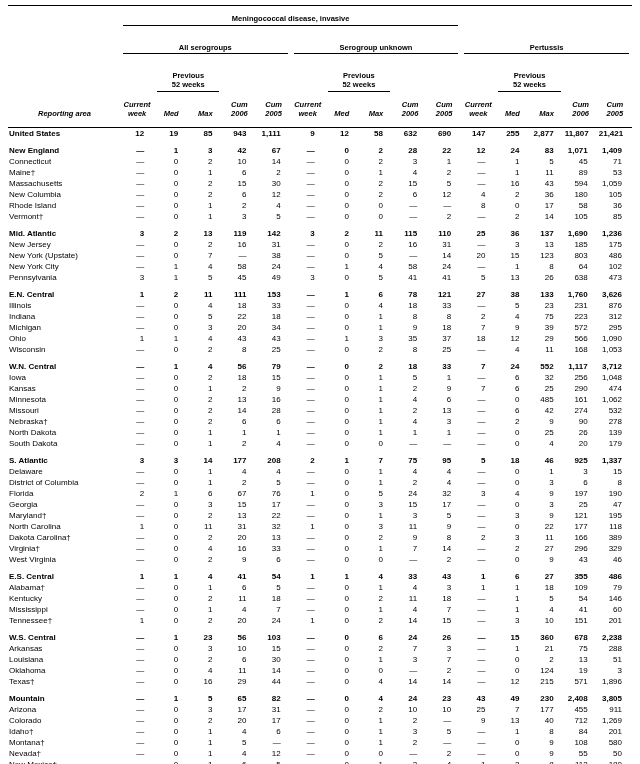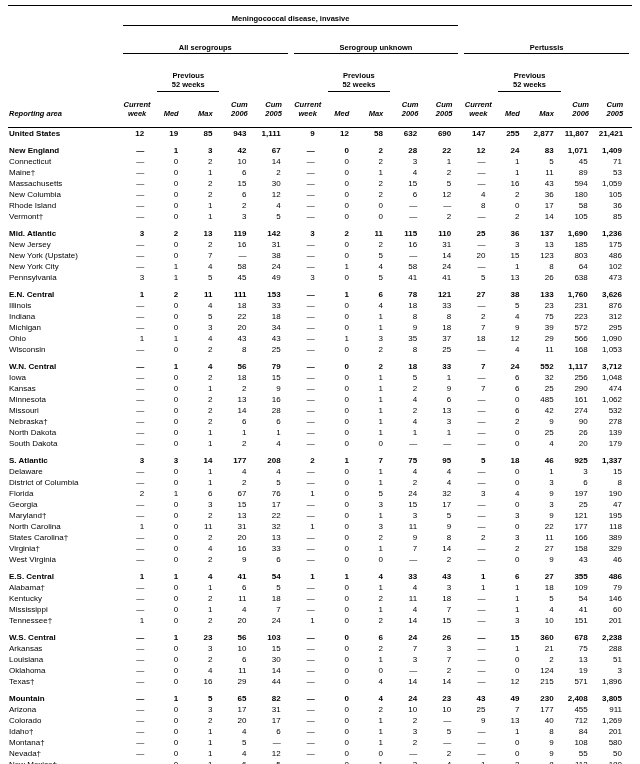--- a/index.html
+++ b/index.html
@@ -9,21 +9,21 @@
   .title{font-size:9.5px;font-weight:bold;line-height:1.2;margin-bottom:3px;}
   .title .i{font-style:italic;}
   table{width:100%;border-collapse:collapse;table-layout:fixed;
         border-top:1px solid #000;border-bottom:1px solid #000;}
   col.area-col{width:112px;}
   thead th{font-size:7.5px;font-weight:bold;text-align:center;vertical-align:bottom;
            padding:9px 0;line-height:1.15;}
   thead th .lines{white-space:pre-line;display:block;}
   .rule{display:block;margin:0 3px;padding:0 1px 1px 1px;border-bottom:1px solid #000;}
   th.hb{border-bottom:1px solid #000;font-style:italic;}
-  th.area-h{text-align:left;vertical-align:bottom;padding-left:1px;}
+  th.area-h{text-align:center;vertical-align:bottom;padding-left:1px;}
   tbody td{font-size:8px;line-height:9px;height:9px;white-space:nowrap;overflow:hidden;
            vertical-align:bottom;}
   td.area{text-align:left;padding-left:1px;margin-left:16px;}
   td.num{text-align:right;padding-right:10px;}
   tr.region td{font-weight:bold;}
   tr.spacer td{height:4px;line-height:4px;font-size:1px;}
 </style>
 </head>
 <body>
 
@@ -751,21 +751,21 @@
           <td class="num">3</td>
           <td class="num">11</td>
           <td class="num">9</td>
           <td class="num">—</td>
           <td class="num">0</td>
           <td class="num">22</td>
           <td class="num">177</td>
           <td class="num">118</td>
         </tr>
         <tr>
-          <td class="area">States Carolina†</td>
+          <td class="area">Dakota Carolina†</td>
           <td class="num">—</td>
           <td class="num">0</td>
           <td class="num">2</td>
           <td class="num">20</td>
           <td class="num">13</td>
           <td class="num">—</td>
           <td class="num">0</td>
           <td class="num">2</td>
           <td class="num">9</td>
           <td class="num">8</td>
@@ -783,21 +783,21 @@
           <td class="num">16</td>
           <td class="num">33</td>
           <td class="num">—</td>
           <td class="num">0</td>
           <td class="num">1</td>
           <td class="num">7</td>
           <td class="num">14</td>
           <td class="num">—</td>
           <td class="num">2</td>
           <td class="num">27</td>
-          <td class="num">158</td>
+          <td class="num">296</td>
           <td class="num">329</td>
         </tr>
         <tr>
           <td class="area">West Virginia</td>
           <td class="num">—</td>
           <td class="num">0</td>
           <td class="num">2</td>
           <td class="num">9</td>
           <td class="num">6</td>
           <td class="num">—</td>

